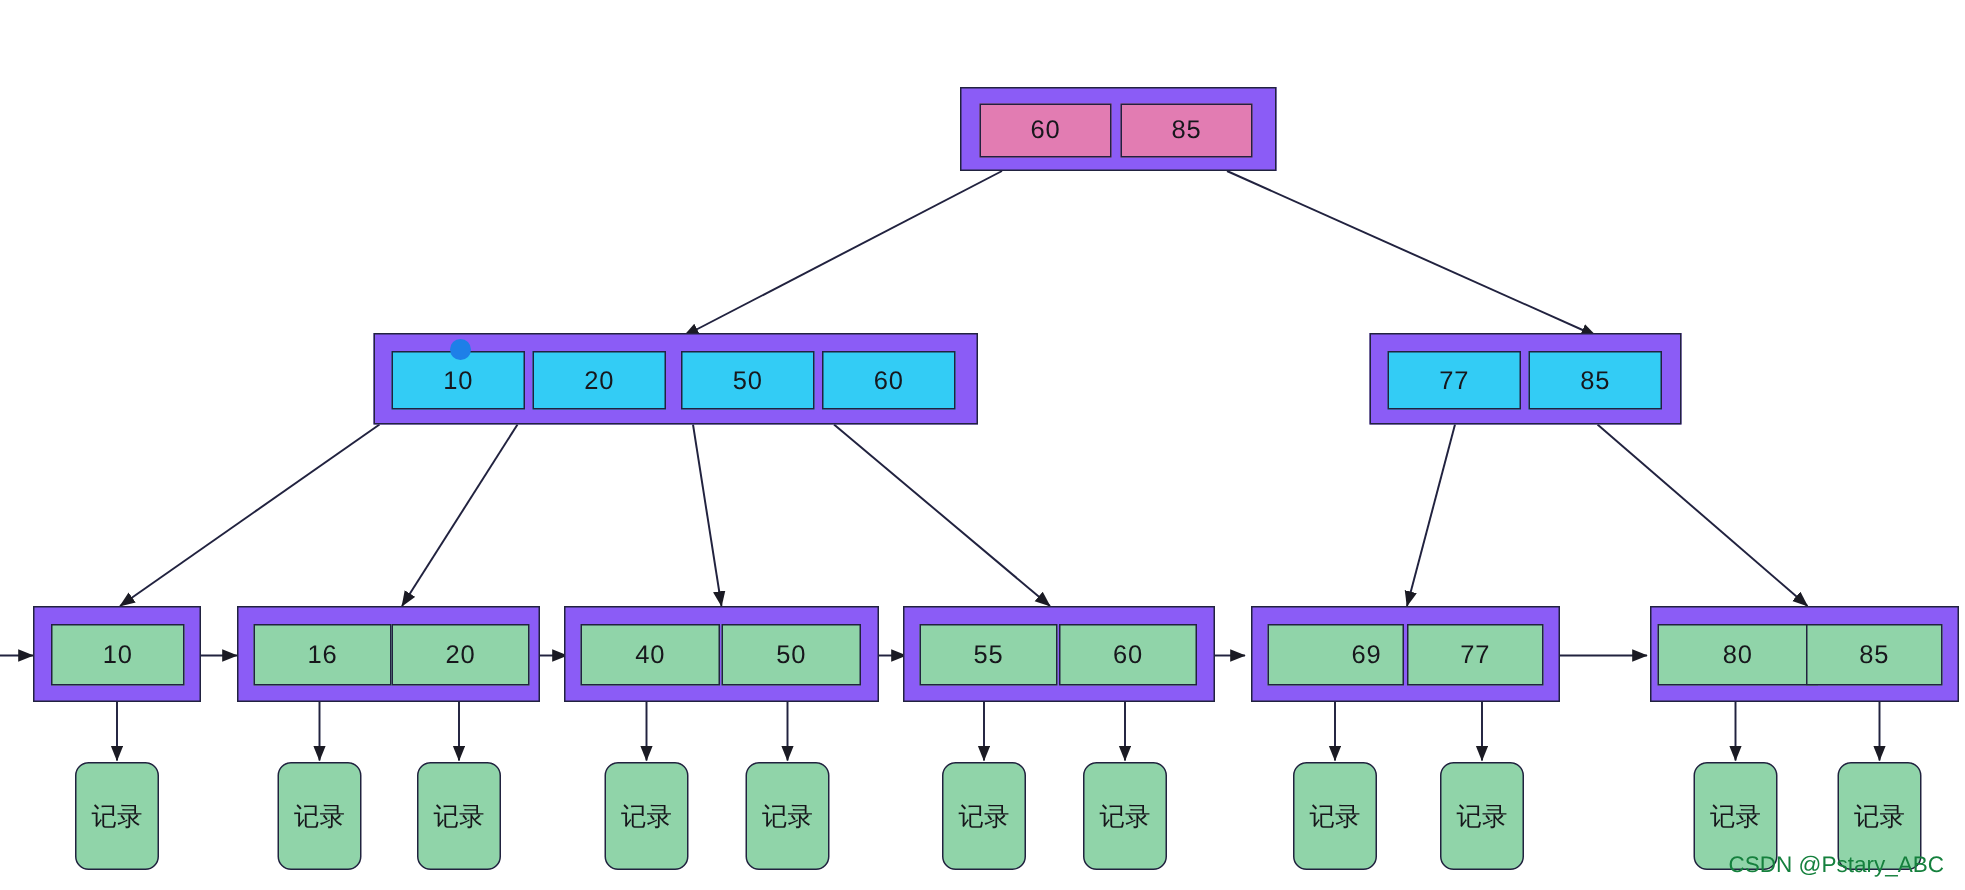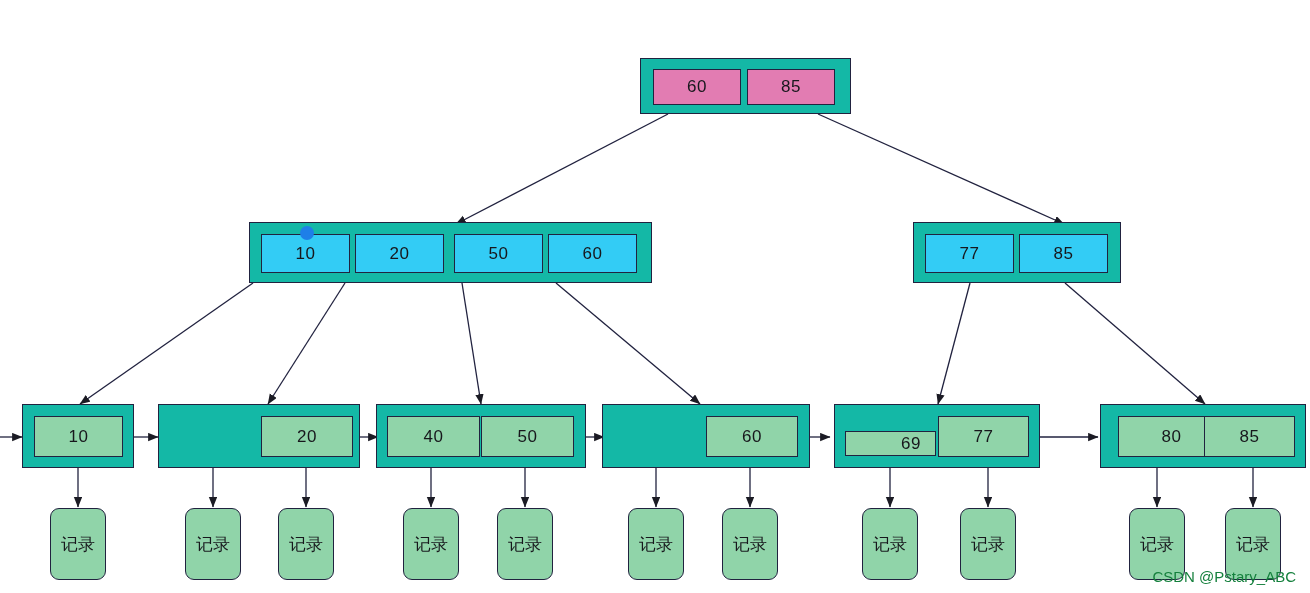--- a/index.html
+++ b/index.html
@@ -21,21 +21,21 @@
     position: absolute;
     left: 0;
     top: 0;
     width: 1310px;
     height: 593px;
     pointer-events: none;
   }
   .node {
     position: absolute;
     box-sizing: border-box;
-    background: #14b8a6;
+    background: #8b5cf6;
     border: 1.6px solid #21223f;
     display: flex;
     align-items: center;
     z-index: 2;
   }
   .cell {
     position: absolute;
     box-sizing: border-box;
     border: 1.4px solid #21223f;
     display: flex;
@@ -140,39 +140,41 @@
   <div class="node" style="left:913px; top:222px; width:208px; height:61px;">
     <div class="cell blue" style="left:11px; top:11px; width:89px; height:39px;">77</div>
     <div class="cell blue" style="left:105px; top:11px; width:89px; height:39px;">85</div>
   </div>
 
   <div class="node" style="left:22px; top:404px; width:112px; height:64px;">
     <div class="cell green" style="left:11px; top:11px; width:89px; height:41px;">10</div>
   </div>
 
   <div class="node" style="left:158px; top:404px; width:202px; height:64px;">
+    <div class="cell green" style="left:10px; top:11px; width:92px; height:41px;">16</div>
     <div class="cell green" style="left:102px; top:11px; width:92px; height:41px;">20</div>
   </div>
 
   <div class="node" style="left:376px; top:404px; width:210px; height:64px;text-align:center;">
     <div class="cell green" style="left:10px; top:11px; width:93px; height:41px;">40</div>
     <div class="cell green" style="left:104px; top:11px; width:93px; height:41px;">50</div>
   </div>
 
   <div class="node" style="left:602px; top:404px; width:208px; height:64px;">
+    <div class="cell green" style="left:10px; top:11px; width:92px; height:41px;">55</div>
     <div class="cell green" style="left:103px; top:11px; width:92px; height:41px;">60</div>
   </div>
 
   <div class="node" style="left:834px; top:404px; width:206px; height:64px;">
-    <div class="cell green" style="left:10px; top:26px; width:91px; height:25px;padding-left:41px;">69</div>
+    <div class="cell green" style="left:10px; top:11px; width:91px; height:41px;padding-left:41px;">69</div>
     <div class="cell green" style="left:103px; top:11px; width:91px; height:41px;">77</div>
   </div>
 
   <div class="node" style="left:1100px; top:404px; width:206px; height:64px;">
-    <div class="cell green" style="left:17px; top:11px; width:107px; height:41px;">80</div>
+    <div class="cell green" style="left:4px; top:11px; width:107px; height:41px;">80</div>
     <div class="cell green" style="left:103px; top:11px; width:91px; height:41px;">85</div>
   </div>
 
   <div class="record" style="left:50px; top:508px; width:56px; height:72px;">记录</div>
   <div class="record" style="left:185px; top:508px; width:56px; height:72px;">记录</div>
   <div class="record" style="left:278px; top:508px; width:56px; height:72px;">记录</div>
   <div class="record" style="left:403px; top:508px; width:56px; height:72px;">记录</div>
   <div class="record" style="left:497px; top:508px; width:56px; height:72px;">记录</div>
   <div class="record" style="left:628px; top:508px; width:56px; height:72px;">记录</div>
   <div class="record" style="left:722px; top:508px; width:56px; height:72px;">记录</div>

